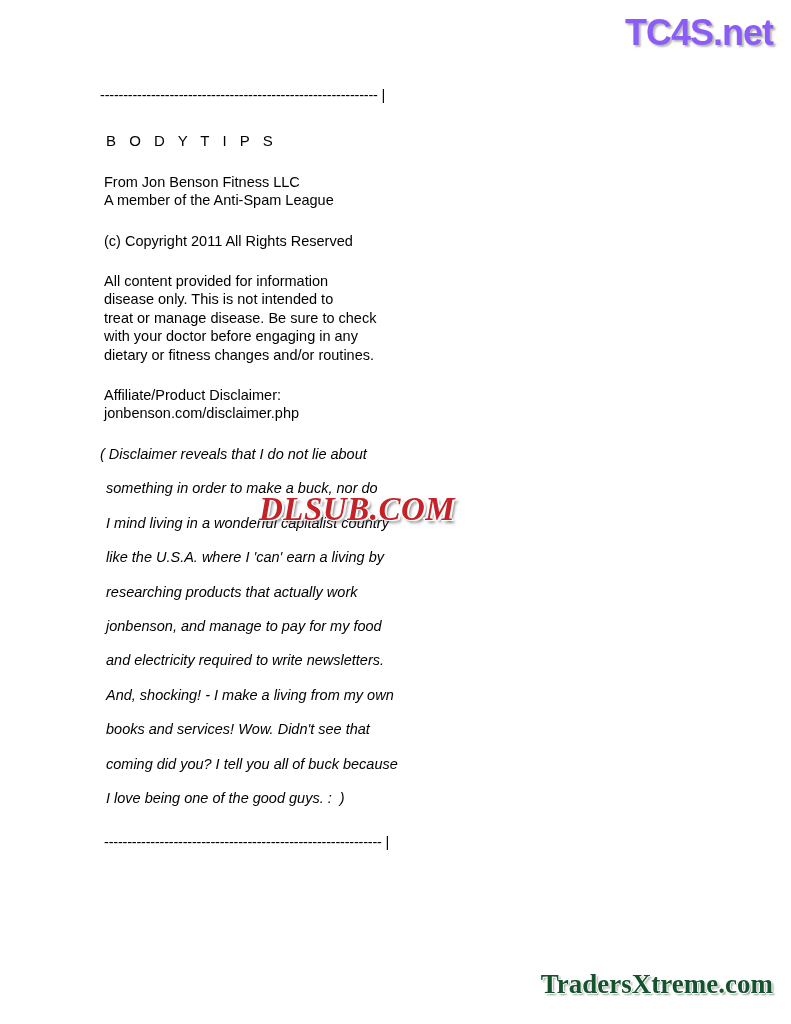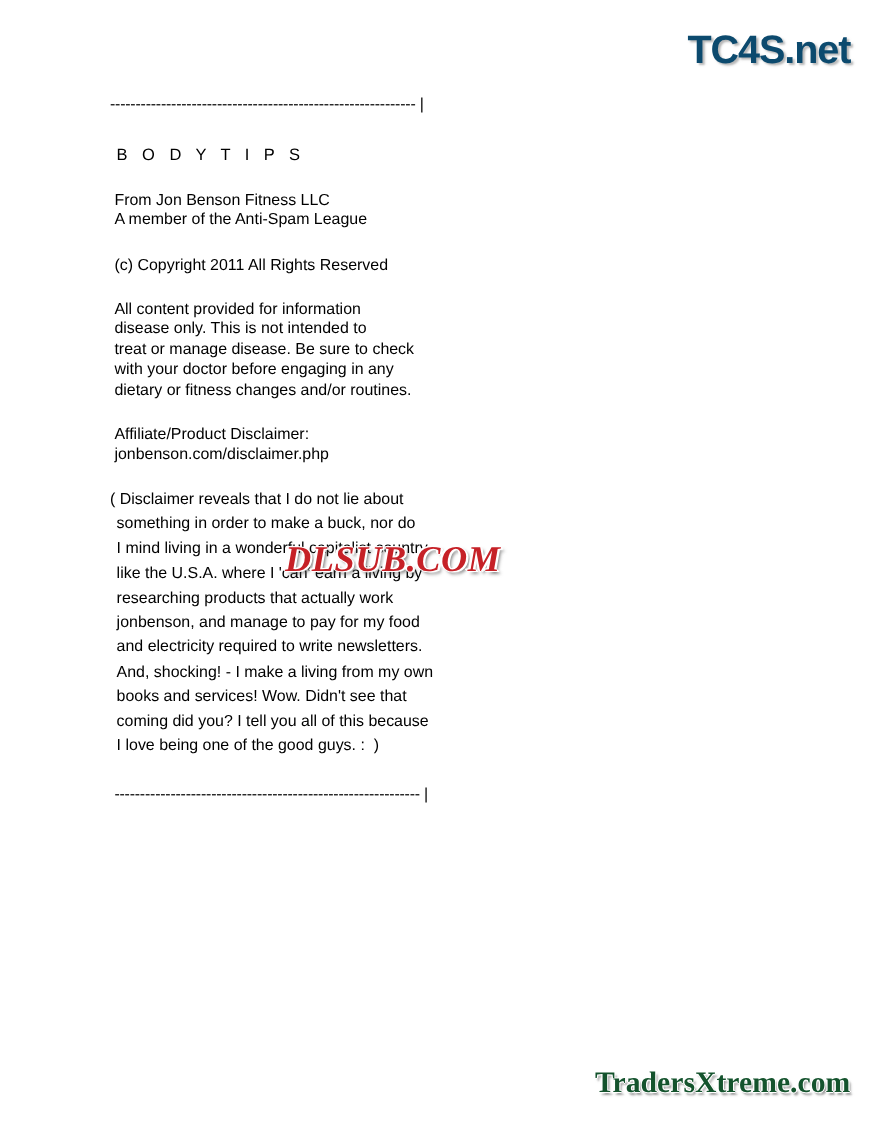--- a/index.html
+++ b/index.html
@@ -22,26 +22,26 @@
     top: 0;
     width: 791px;
     height: 1024px;
     background: #ffffff;
   }
 
   
   .brand-top {
     position: absolute;
     right: 18px;
-    top: 24px;
+    top: 12px;
     font-family: "Liberation Sans", sans-serif;
     font-weight: bold;
     font-size: 36px;
     letter-spacing: -1px;
-    color: #0c4a6e;
+    color: #8b5cf6;
     text-shadow: 2px 2px 2px rgba(120,120,120,0.55);
     white-space: nowrap;
   }
 
   
   .doc {
     position: absolute;
     left: 100px;
     top: 86px;
     width: 430px;
@@ -70,22 +70,23 @@
   }
   .blk p {
     margin: 0;
     white-space: pre;
   }
 
   .para-hang {
     margin: 22px 0 0 0;
   }
   .para-hang p {
-    margin: 4px;
+    margin: 16px;
     white-space: pre;
+    font-style: italic;
   }
   .para-hang p.first { margin-left: 0; }
   .para-hang p.rest { margin-left: 6px; }
 
   .rule-bottom {
     margin: 26px 0 0 4px;
   }
 
   
   .wm-center {
@@ -161,21 +162,21 @@
     <div class="para-hang">
       <p class="first">( Disclaimer reveals that I do not lie about</p>
       <p class="rest">something in order to make a buck, nor do</p>
       <p class="rest">I mind living in a wonderful capitalist country</p>
       <p class="rest">like the U.S.A. where I 'can' earn a living by</p>
       <p class="rest">researching products that actually work</p>
       <p class="rest">jonbenson, and manage to pay for my food</p>
       <p class="rest">and electricity required to write newsletters.</p>
       <p class="rest">And, shocking! - I make a living from my own</p>
       <p class="rest">books and services! Wow. Didn't see that</p>
-      <p class="rest">coming did you? I tell you all of this because</p>
+      <p class="rest">coming did you? I tell you all of buck because</p>
       <p class="rest">I love being one of the good guys. :  )</p>
     </div>
 
     <p class="rule rule-bottom">------------------------------------------------------------ |</p>
   </div>
 
   <div class="wm-center">DLSUB.COM</div>
 
   <div class="brand-bottom">TradersXtreme.com</div>
 

